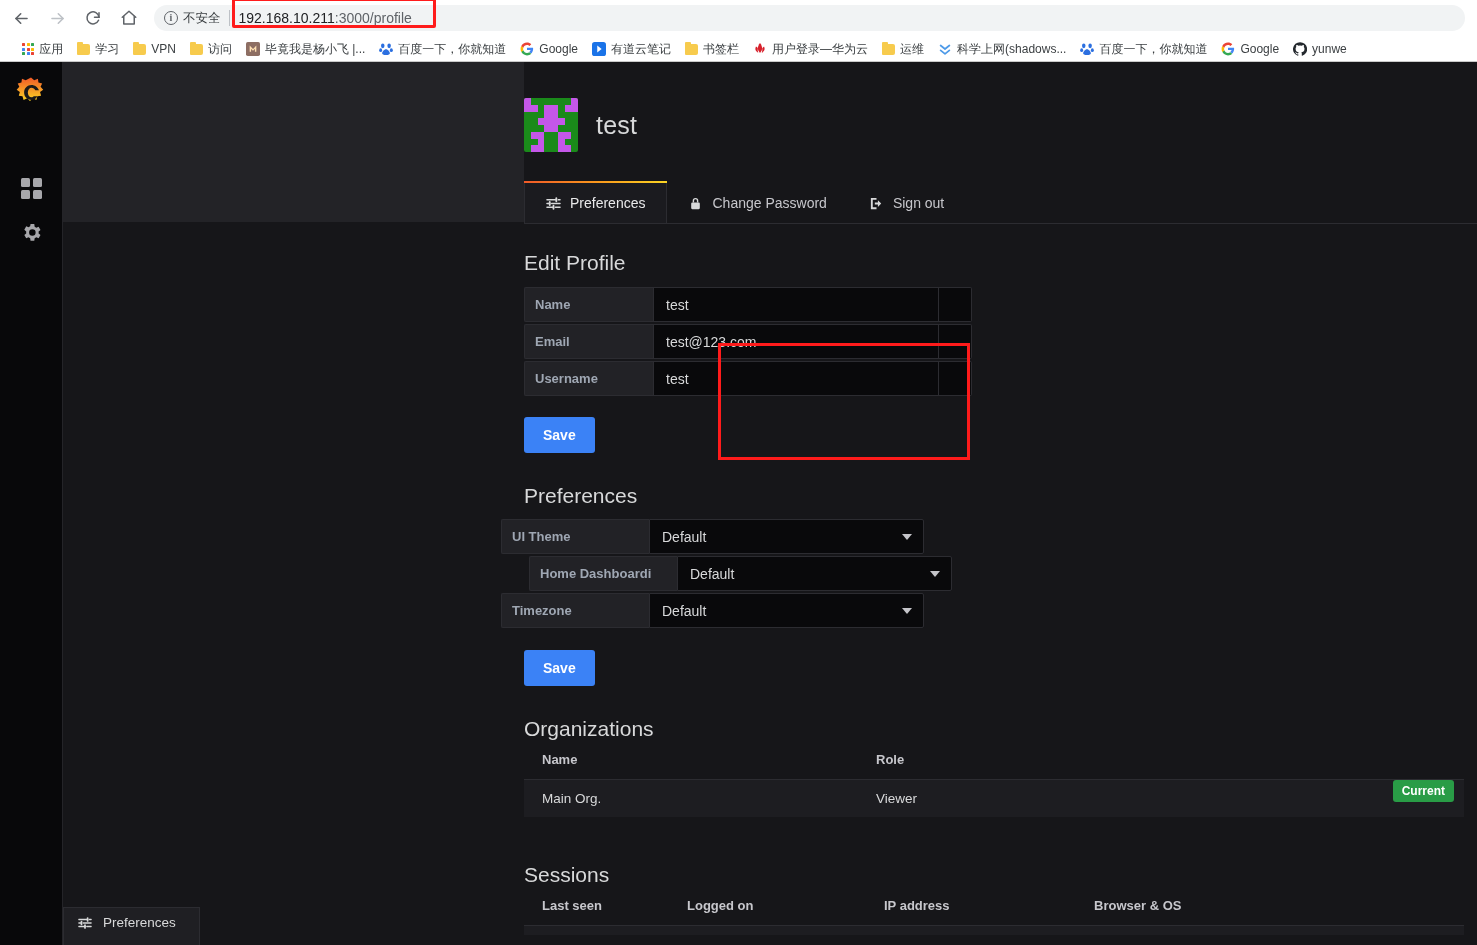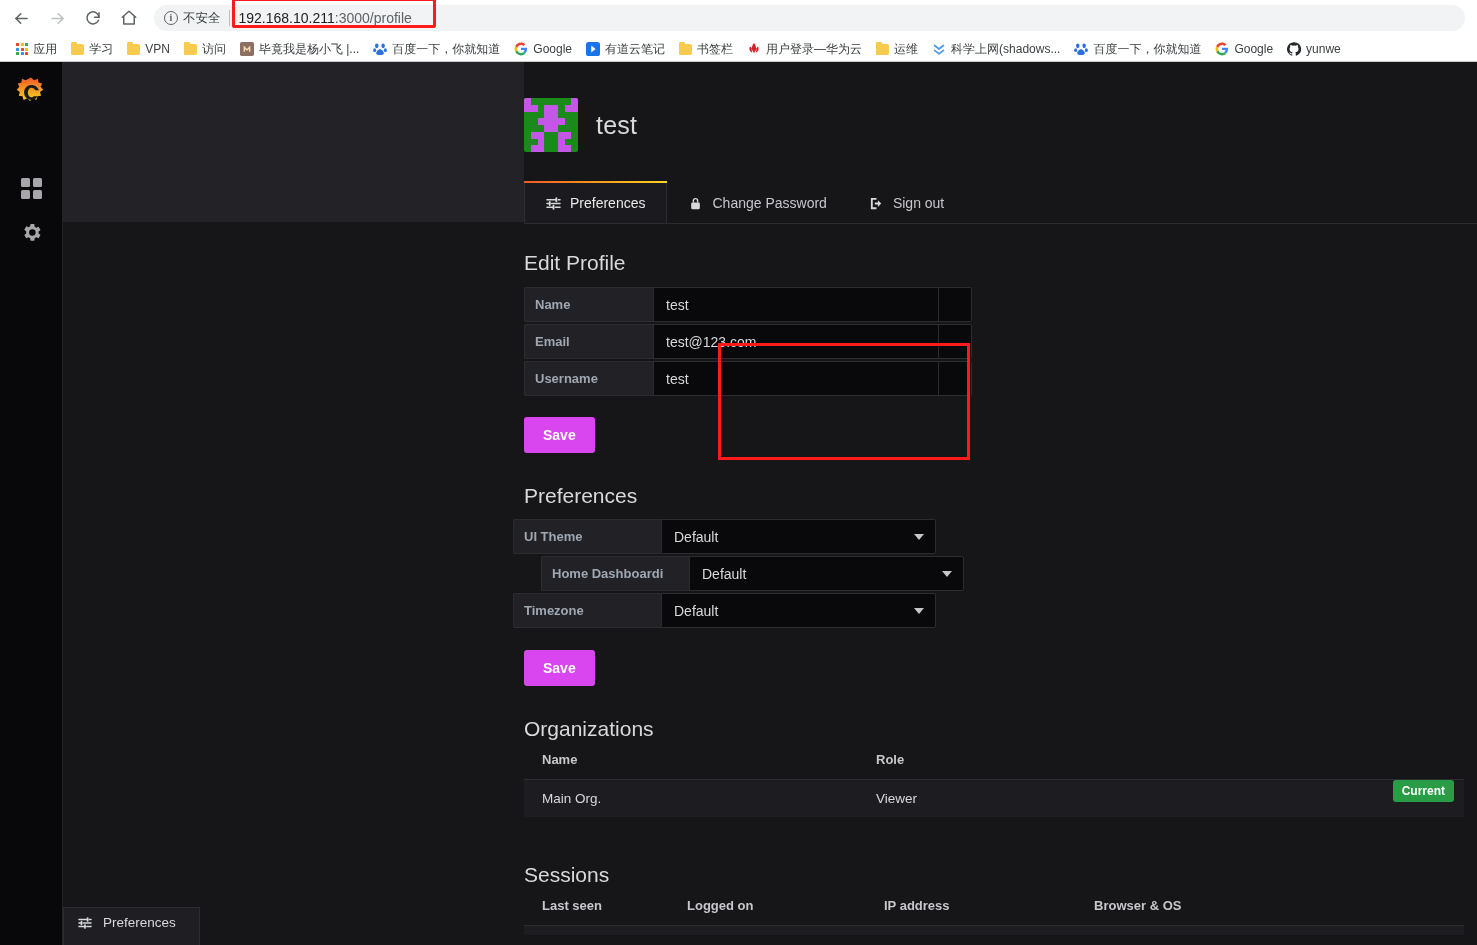--- a/index.html
+++ b/index.html
@@ -54,21 +54,21 @@
     pointer-events: none;
   }
   #url-text { font-size: 14px; color: #202124; white-space: nowrap; }
   #url-text .dim { color: #5f6368; }
 
   
   #bookmarks-bar {
     position: absolute; top: 36px; left: 0;
     width: 1477px; height: 26px;
     display: flex; align-items: center;
-    padding-left: 10px; gap: 0px;
+    padding-left: 16px; gap: 0px;
     overflow: hidden;
   }
   .bm {
     display: flex; align-items: center; gap: 5px;
     padding: 2px 8px 2px 6px;
     font-size: 12px; color: #3c4043; white-space: nowrap;
     cursor: pointer; border-radius: 3px; flex: none;
   }
   .bm-ico { width: 14px; height: 14px; flex: none; display:block; }
   .folder-ico {
@@ -208,21 +208,21 @@
 
   #edit-profile-highlight {
     position: absolute; left: 655px; top: 281px;
     width: 252px; height: 117px;
     border: 3px solid #ff1b1b;
     pointer-events: none; z-index: 5;
   }
 
   
   .sel-row {
-    position: absolute; left: 450px;
+    position: absolute; left: 438px;
     display: flex; align-items: stretch; height: 35px;
   }
   .sel-label {
     width: 148px; background: #222226;
     border: 1px solid #2c2c31; border-right: none;
     border-radius: 2px 0 0 2px;
     display: flex; align-items: center; padding: 0 10px;
     font-size: 13px; font-weight: bold; color: #9fa7b3;
   }
   .sel-box {
@@ -237,21 +237,21 @@
     border-left: 5px solid transparent; border-right: 5px solid transparent;
     border-top: 6px solid #c5c5ca;
   }
   #pf-row1 { top: 457px; }
   #pf-row2 { top: 494px; padding-left: 28px; }
   #pf-row3 { top: 531px; }
 
   
   .btn-save {
     position: absolute; left: 461px;
-    background: #d946ef; color: #fff;
+    background: #3b82f6; color: #fff;
     font-size: 14px; font-weight: bold;
     border: none; border-radius: 3px;
     padding: 10px 19px; cursor: pointer;
     font-family: "Liberation Sans", sans-serif;
   }
   #save-profile { top: 355px; }
   #save-prefs { top: 588px; }
 
   
   #org-table { position: absolute; left: 461px; top: 690px; width: 940px; }

